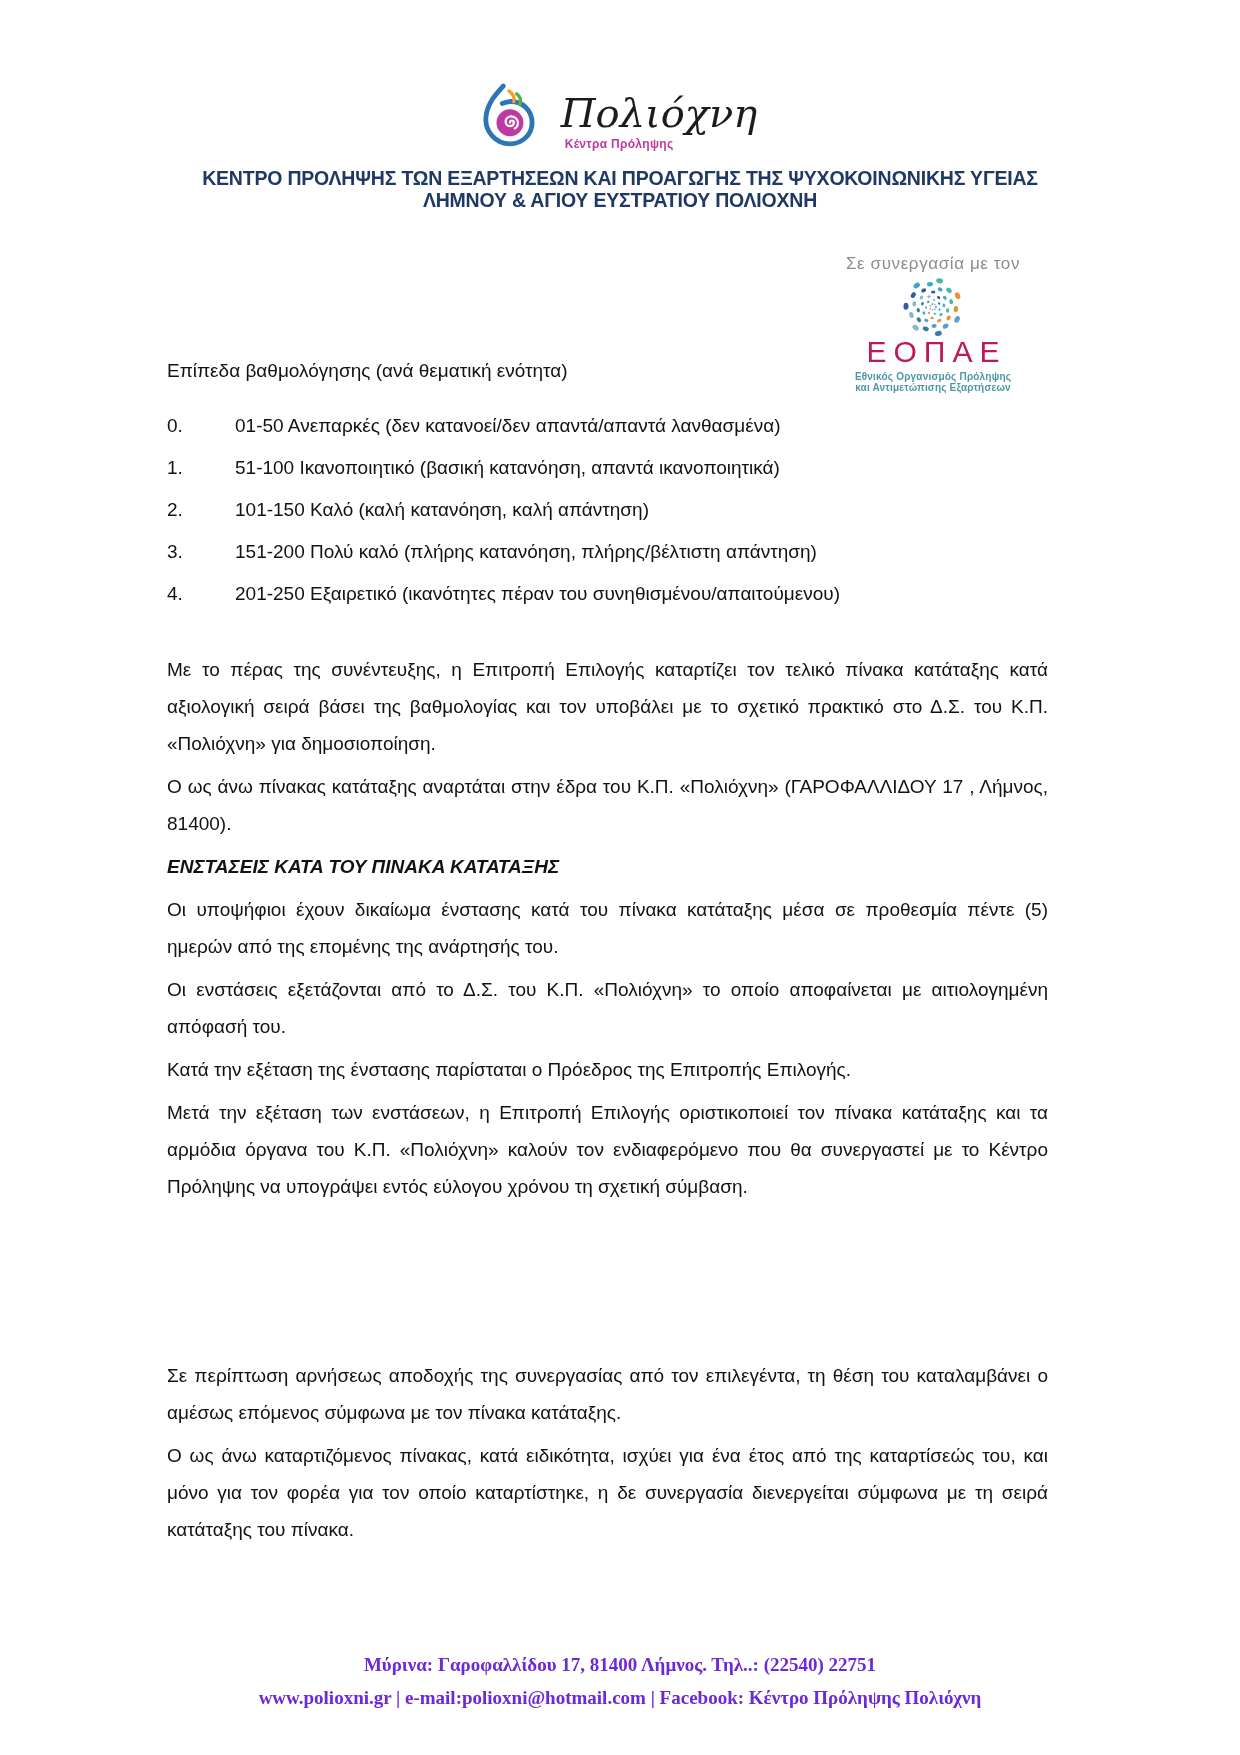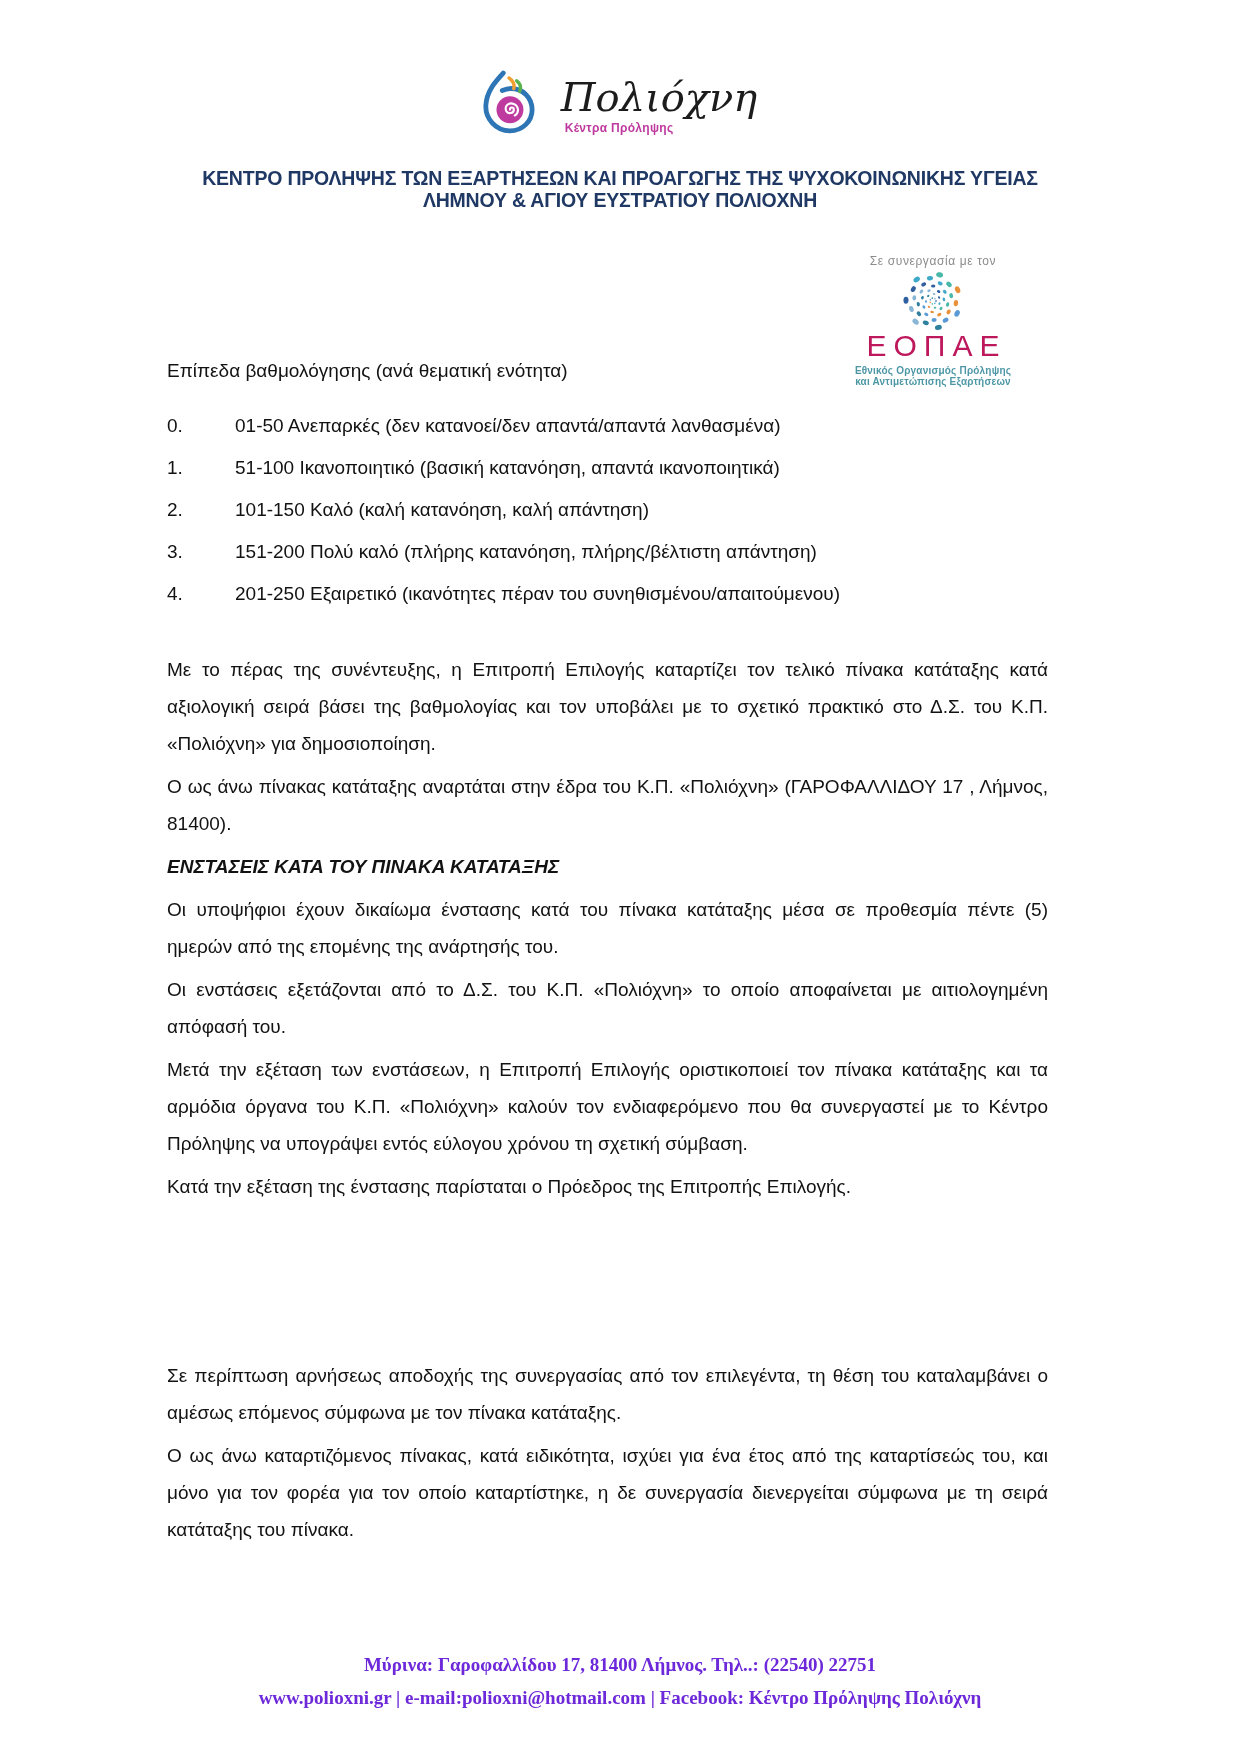--- a/index.html
+++ b/index.html
@@ -2,37 +2,37 @@
 <html lang="el"><head>
 <meta charset="utf-8">
 <style>
   html,body { margin:0; padding:0; background:#e8e8e8; }
   .page {
     position:relative; width:1240px; height:1755px; margin:0 auto;
     background:#ffffff; font-family:"Liberation Sans", sans-serif; overflow:hidden;
   }
 
   
-  .logo-row { position:absolute; top:66px; left:0; width:100%;
-    display:flex; justify-content:center; align-items:flex-end; gap:26px; }
+  .logo-row { position:absolute; top:82px; left:0; width:100%;
+    display:flex; justify-content:center; align-items:flex-start; gap:26px; }
   .logo-mark svg { width:52px; height:66px; display:block; }
   .logo-text { padding-top:10px; }
   .logo-title { font-family:"DejaVu Serif", serif; font-style:italic;
     font-size:40px; color:#1c1c1c; line-height:1.05; }
   .logo-subtitle { font-size:12px; font-weight:bold; color:#be3a9e;
     margin-top:3px; padding-left:4px; letter-spacing:0.3px; }
 
   
   .org-title { position:absolute; top:167px; left:0; width:100%;
     text-align:center; color:#1f3864; font-weight:bold; font-size:19.5px;
     line-height:22px; letter-spacing:-0.2px; }
 
   
   .partner { position:absolute; top:254px; left:843px; width:180px; text-align:center; }
-  .partner-intro { font-size:12px; color:#8c8c8c; letter-spacing:0.6px; }
+  .partner-intro { font-size:17px; color:#8c8c8c; letter-spacing:0.6px; }
   .eopae-logo svg { width:64px; height:60px; display:block; margin:3px auto 0; }
   .eopae-name { font-size:30px; color:#be185d; letter-spacing:7px; padding-left:7px;
     line-height:1; font-weight:400; }
   .eopae-caption { font-size:10px; color:#4d97a5; line-height:11px; margin-top:4px; letter-spacing:0.2px;font-weight:bold; }
 
   
   .doc-body { position:absolute; left:167px; top:352px; width:881px;
     font-size:19px; color:#121212; }
   .doc-body p { margin:0 0 6px 0; line-height:37px; text-align:justify; }
   .doc-body p.left { text-align:left; }
@@ -163,22 +163,22 @@
       <span class="grade-text">201-250 Εξαιρετικό (ικανότητες πέραν του συνηθισμένου/απαιτούμενου)</span>
     </div>
 
     <p class="gap-after-list">Με το πέρας της συνέντευξης, η Επιτροπή Επιλογής καταρτίζει τον τελικό πίνακα κατάταξης κατά αξιολογική σειρά βάσει της βαθμολογίας και τον υποβάλει με το σχετικό πρακτικό στο Δ.Σ. του Κ.Π. «Πολιόχνη» για δημοσιοποίηση.</p>
     <p>Ο ως άνω πίνακας κατάταξης αναρτάται στην έδρα του Κ.Π. «Πολιόχνη» (ΓΑΡΟΦΑΛΛΙΔΟΥ 17 , Λήμνος, 81400).</p>
 
     <p class="section-heading">ΕΝΣΤΑΣΕΙΣ ΚΑΤΑ ΤΟΥ ΠΙΝΑΚΑ ΚΑΤΑΤΑΞΗΣ</p>
 
     <p>Οι υποψήφιοι έχουν δικαίωμα ένστασης κατά του πίνακα κατάταξης μέσα σε προθεσμία πέντε (5) ημερών από της επομένης της ανάρτησής του.</p>
     <p>Οι ενστάσεις εξετάζονται από το Δ.Σ. του Κ.Π. «Πολιόχνη» το οποίο αποφαίνεται με αιτιολογημένη απόφασή του.</p>
+    <p>Κατά την εξέταση της ένστασης παρίσταται ο Πρόεδρος της Επιτροπής Επιλογής.</p>
     <p>Μετά την εξέταση των ενστάσεων, η Επιτροπή Επιλογής οριστικοποιεί τον πίνακα κατάταξης και τα αρμόδια όργανα του Κ.Π. «Πολιόχνη» καλούν τον ενδιαφερόμενο που θα συνεργαστεί με το Κέντρο Πρόληψης να υπογράψει εντός εύλογου χρόνου τη σχετική σύμβαση.</p>
-    <p>Κατά την εξέταση της ένστασης παρίσταται ο Πρόεδρος της Επιτροπής Επιλογής.</p>
 
     <p class="gap-large">Σε περίπτωση αρνήσεως αποδοχής της συνεργασίας από τον επιλεγέντα, τη θέση του καταλαμβάνει ο αμέσως επόμενος σύμφωνα με τον πίνακα κατάταξης.</p>
     <p>Ο ως άνω καταρτιζόμενος πίνακας, κατά ειδικότητα, ισχύει για ένα έτος από της καταρτίσεώς του, και μόνο για τον φορέα για τον οποίο καταρτίστηκε, η δε συνεργασία διενεργείται σύμφωνα με τη σειρά κατάταξης του πίνακα.</p>
   </div>
 
   <div class="footer">
     <div>Μύρινα: Γαροφαλλίδου 17, 81400 Λήμνος. Τηλ..: (22540) 22751</div>
     <div>www.polioxni.gr  |  e-mail:polioxni@hotmail.com  |  Facebook: Κέντρο Πρόληψης Πολιόχνη</div>
   </div>
 

